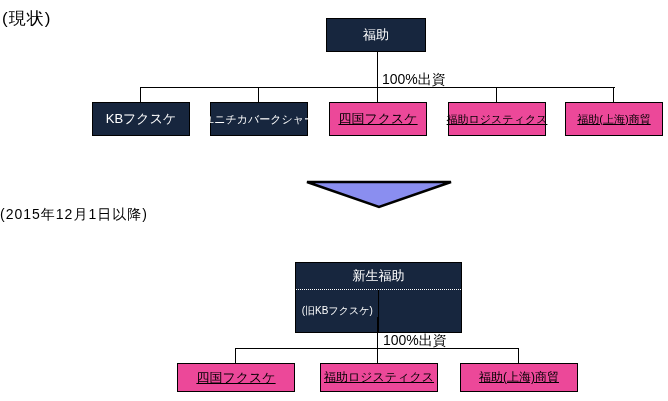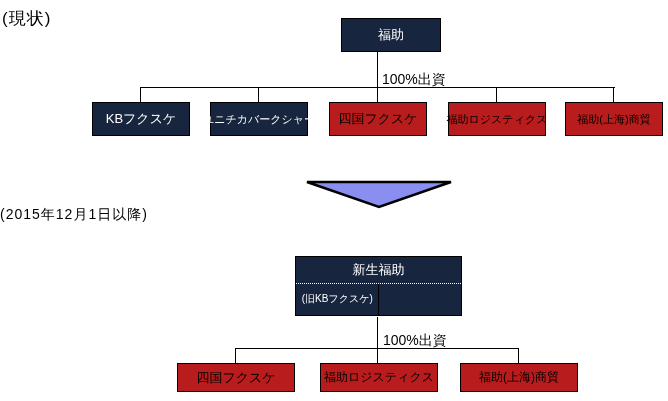--- a/index.html
+++ b/index.html
@@ -23,36 +23,36 @@
     box-sizing:border-box;
     border:1px solid #000;
     display:flex;
     align-items:center;
     justify-content:center;
     text-align:center;
     font-size:13px;
     white-space:nowrap;
   }
   .dark{background:#17263E;color:#ffffff;}
-  .light{background:#b91c1c;color:#000;}
+  .light{background:#ec4899;color:#000;text-decoration:underline;}
   .sm{font-size:11px;}
   .md{font-size:12px;}
   .hline,.vline{position:absolute;background:#000;}
   .hline{height:1px;}
   .vline{width:1px;}
   .ownership{
     position:absolute;
     font-size:14px;
     color:#000;
     white-space:nowrap;
   }
   
   #merged-box{
     position:absolute;
-    left:295px;top:256px;width:167px;height:60px;
+    left:295px;top:262px;width:167px;height:71px;
     box-sizing:border-box;
     border:1px solid #000;
     background:#17263E;color:#fff;
     display:flex;flex-direction:column;
   }
   #merged-title{
     height:26px;
     display:flex;align-items:center;justify-content:center;
     font-size:13px;
     border-bottom:1px dotted #ffffff;
@@ -75,21 +75,21 @@
   }
   #arrow-wrap{position:absolute;left:302px;top:177px;}
 </style>
 </head>
 <body>
 
 <div id="stage">
 
   <div class="section-label" style="left:2px;top:7px;">(現状)</div>
 
-  <div class="box dark" style="left:341px;top:18px;width:100px;height:34px;text-align:right;">福助</div>
+  <div class="box dark" style="left:326px;top:18px;width:100px;height:34px;text-align:right;">福助</div>
 
   <div class="vline" style="left:377px;top:52px;height:51px;"></div>
   <div class="hline" style="left:141px;top:87px;width:474px;"></div>
   <div class="vline" style="left:140px;top:87px;height:16px;"></div>
   <div class="vline" style="left:258px;top:87px;height:16px;"></div>
   <div class="vline" style="left:496px;top:87px;height:16px;"></div>
   <div class="vline" style="left:613px;top:87px;height:16px;"></div>
 
   <div class="ownership" style="left:382px;top:71px;">100%出資</div>
 

